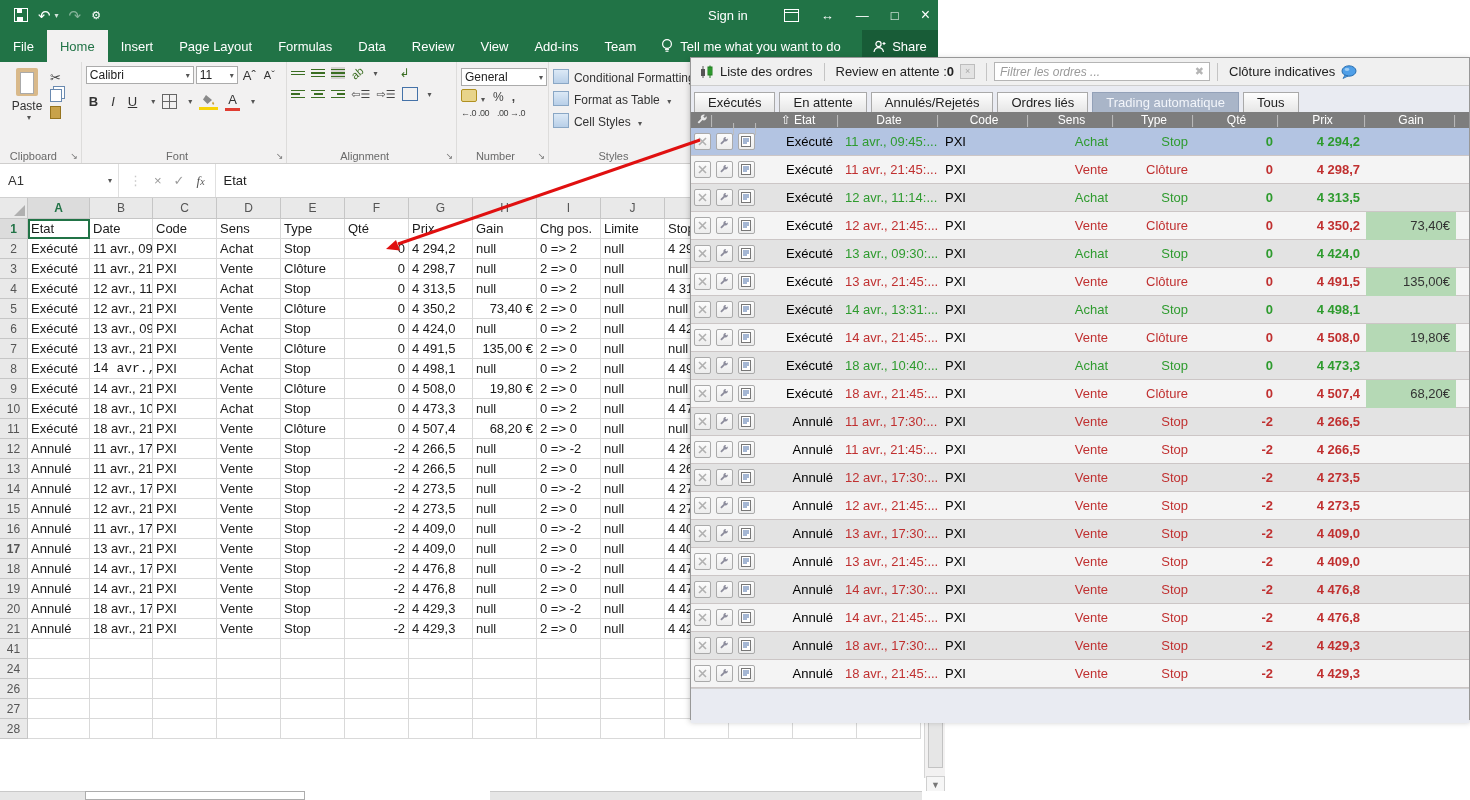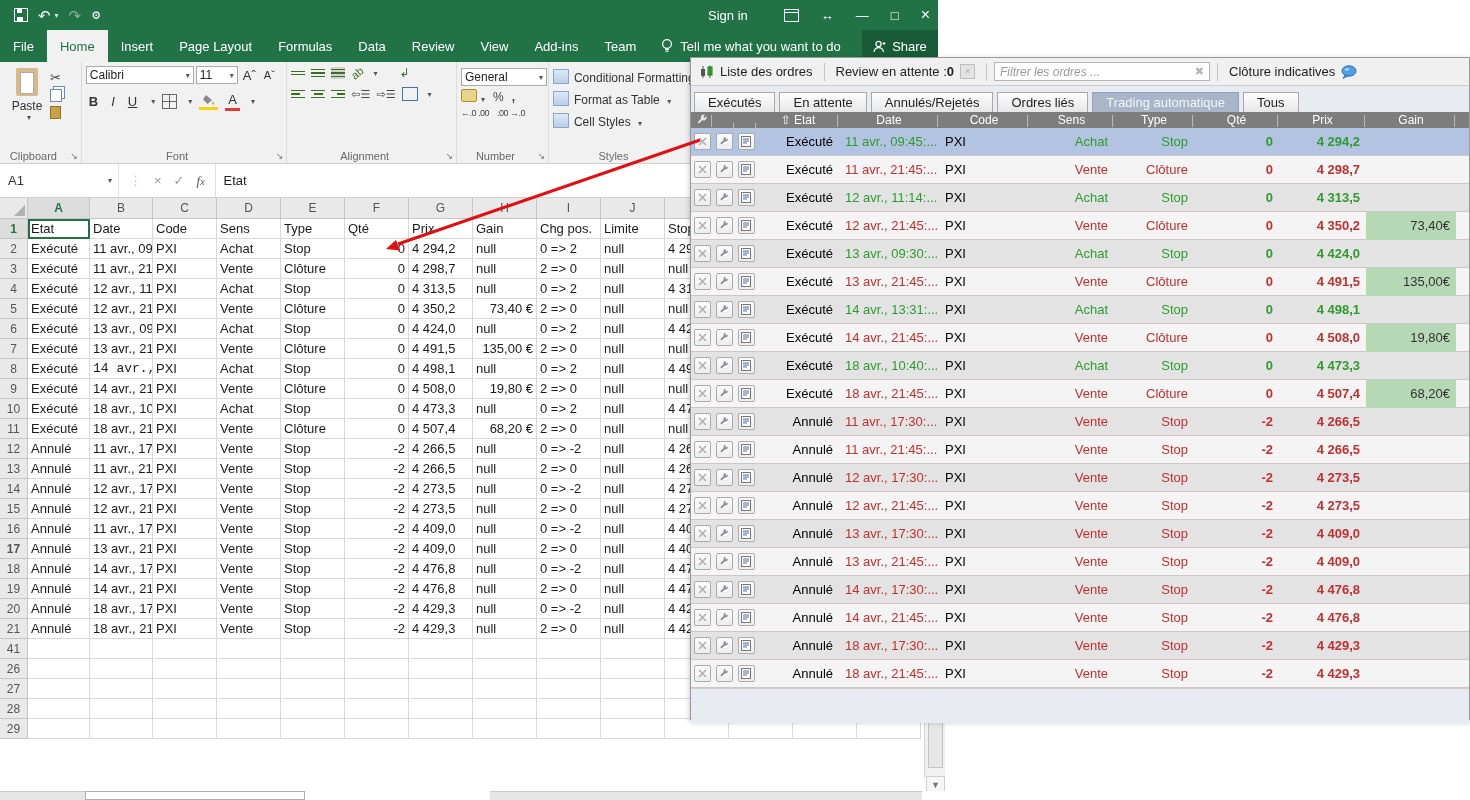--- a/index.html
+++ b/index.html
@@ -712,20 +712,37 @@
       <div class="shc " style="width: 64px;"></div>
       <div class="shc " style="width: 64px;"></div>
       <div class="shc " style="width: 64px;"></div>
       <div class="shc " style="width: 64px;"></div>
       <div class="shc " style="width: 64px;"></div>
       <div class="shc " style="width: 64px;"></div>
       <div class="shc " style="width: 64px;"></div>
       <div class="shc " style="width: 64px;"></div>
     </div>
     <div class="shrow">
+      <div class="shc hdr rownum" style="width: 28px;">24</div>
+      <div class="shc " style="width: 62px;"></div>
+      <div class="shc " style="width: 63px;"></div>
+      <div class="shc " style="width: 64px;"></div>
+      <div class="shc " style="width: 64px;"></div>
+      <div class="shc " style="width: 64px;"></div>
+      <div class="shc right" style="width: 64px;"></div>
+      <div class="shc " style="width: 64px;"></div>
+      <div class="shc " style="width: 64px;"></div>
+      <div class="shc " style="width: 64px;"></div>
+      <div class="shc " style="width: 64px;"></div>
+      <div class="shc " style="width: 64px;"></div>
+      <div class="shc " style="width: 64px;"></div>
+      <div class="shc " style="width: 64px;"></div>
+      <div class="shc " style="width: 64px;"></div>
+    </div>
+    <div class="shrow">
       <div class="shc hdr rownum" style="width: 28px;">26</div>
       <div class="shc " style="width: 62px;"></div>
       <div class="shc " style="width: 63px;"></div>
       <div class="shc " style="width: 64px;"></div>
       <div class="shc " style="width: 64px;"></div>
       <div class="shc " style="width: 64px;"></div>
       <div class="shc right" style="width: 64px;"></div>
       <div class="shc " style="width: 64px;"></div>
       <div class="shc " style="width: 64px;"></div>
       <div class="shc " style="width: 64px;"></div>
@@ -747,37 +764,20 @@
       <div class="shc " style="width: 64px;"></div>
       <div class="shc " style="width: 64px;"></div>
       <div class="shc " style="width: 64px;"></div>
       <div class="shc " style="width: 64px;"></div>
       <div class="shc " style="width: 64px;"></div>
       <div class="shc " style="width: 64px;"></div>
       <div class="shc " style="width: 64px;"></div>
     </div>
     <div class="shrow">
       <div class="shc hdr rownum" style="width: 28px;">28</div>
-      <div class="shc " style="width: 62px;"></div>
-      <div class="shc " style="width: 63px;"></div>
-      <div class="shc " style="width: 64px;"></div>
-      <div class="shc " style="width: 64px;"></div>
-      <div class="shc " style="width: 64px;"></div>
-      <div class="shc right" style="width: 64px;"></div>
-      <div class="shc " style="width: 64px;"></div>
-      <div class="shc " style="width: 64px;"></div>
-      <div class="shc " style="width: 64px;"></div>
-      <div class="shc " style="width: 64px;"></div>
-      <div class="shc " style="width: 64px;"></div>
-      <div class="shc " style="width: 64px;"></div>
-      <div class="shc " style="width: 64px;"></div>
-      <div class="shc " style="width: 64px;"></div>
-    </div>
-    <div class="shrow">
-      <div class="shc hdr rownum" style="width: 28px;">29</div>
       <div class="shc " style="width: 62px;"></div>
       <div class="shc " style="width: 63px;"></div>
       <div class="shc " style="width: 64px;"></div>
       <div class="shc " style="width: 64px;"></div>
       <div class="shc " style="width: 64px;"></div>
       <div class="shc right" style="width: 64px;"></div>
       <div class="shc " style="width: 64px;"></div>
       <div class="shc " style="width: 64px;"></div>
       <div class="shc " style="width: 64px;"></div>
       <div class="shc " style="width: 64px;"></div>

